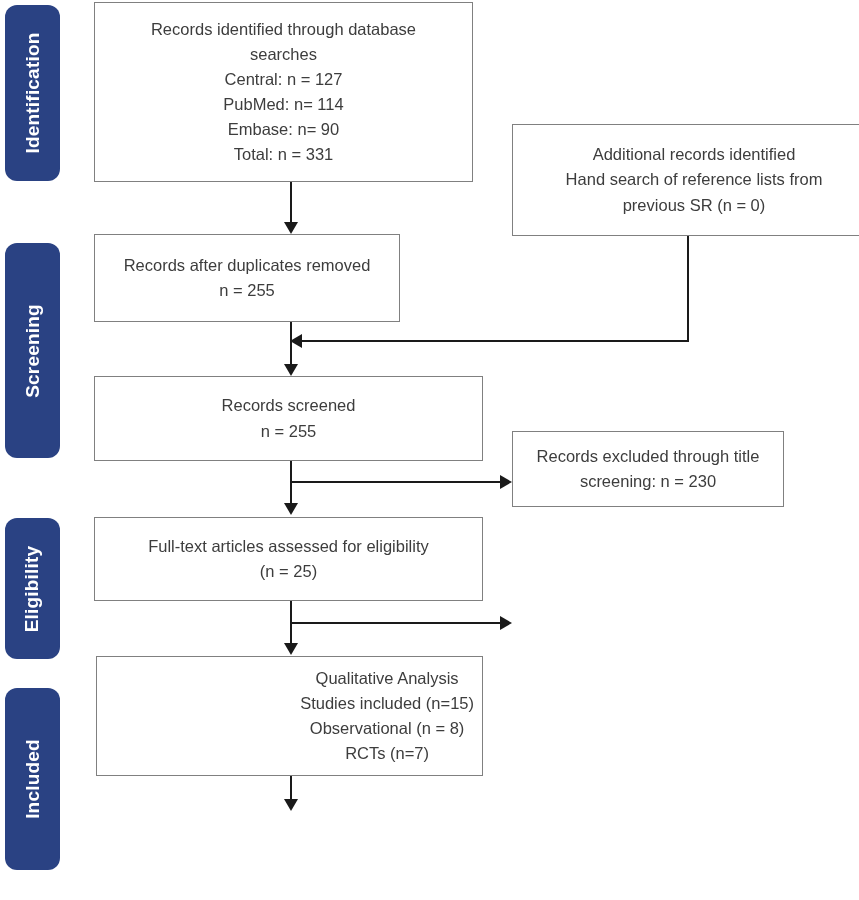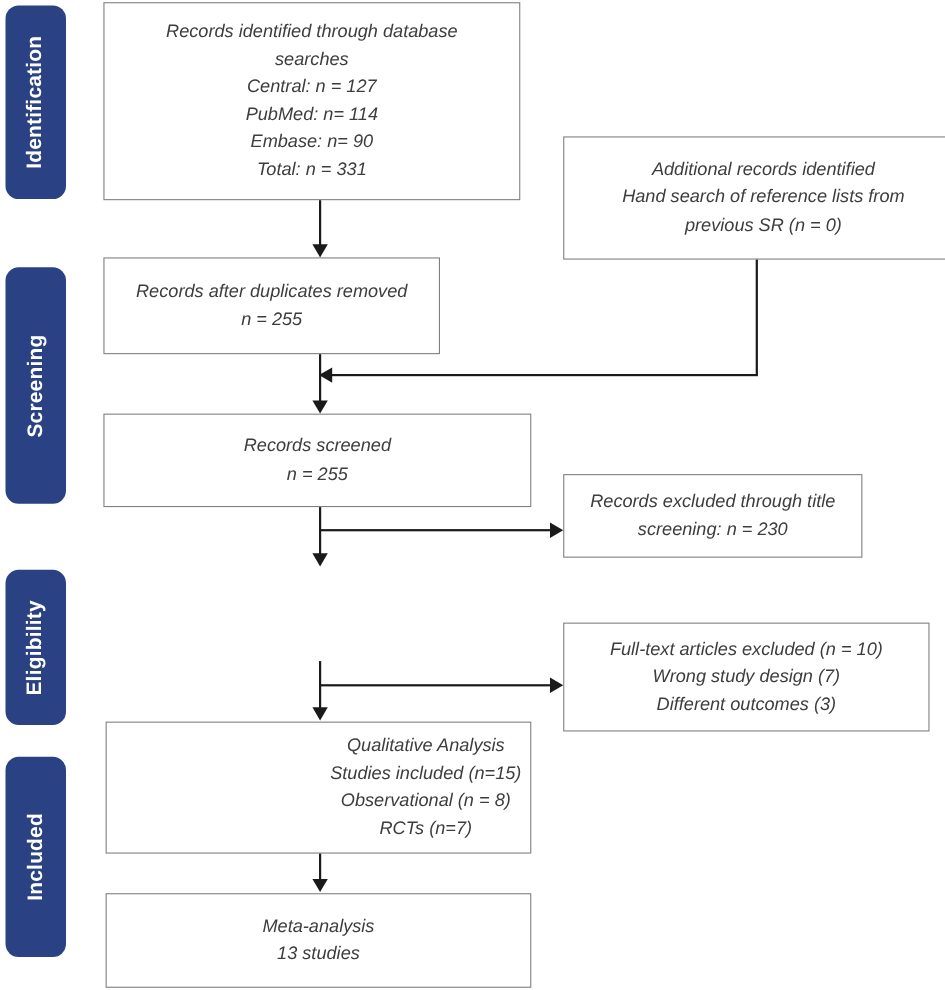--- a/index.html
+++ b/index.html
@@ -52,21 +52,20 @@
     justify-content: center;
     text-align: center;
     padding: 4px 8px;
   }
   .flow-box-text {
     font-size: 16.5px;
     line-height: 1.52;
     color: #3d3d3d;
     white-space: pre-line;
     font-family: "Liberation Sans", sans-serif;
-    font-style: italic;
   }
 
   
   .conn-v {
     position: absolute;
     width: 0;
     border-left: 2px solid #1a1a1a;
   }
   .conn-h {
     position: absolute;
@@ -142,38 +141,33 @@
   <div class="flow-box" style="left:94px; top:376px; width:389px; height:85px;">
     <span class="flow-box-text">Records screened
 n = 255</span>
   </div>
 
   <div class="flow-box" style="left:512px; top:431px; width:272px; height:76px;">
     <span class="flow-box-text">Records excluded through title
 screening: n = 230</span>
   </div>
 
+  <div class="flow-box" style="left:94px; top:517px; width:389px; height:84px;">
+    <span class="flow-box-text">Full-text articles assessed for eligibility
+(n = 25)</span>
+  </div>
 
-  <div class="flow-box" style="left:512px; top:566px; width:333px; height:99px;">
-    <span class="flow-box-text">Full-text articles excluded (n = 10)
-Wrong study design (7)
-Different outcomes (3)</span>
-  </div>
 
   <div class="flow-box" style="left:96px; top:656px; width:387px; height:120px;justify-content:flex-end;">
     <span class="flow-box-text">Qualitative Analysis
 Studies included (n=15)
 Observational (n = 8)
 RCTs (n=7)</span>
   </div>
 
-  <div class="flow-box" style="left:96px; top:812px; width:387px; height:86px;">
-    <span class="flow-box-text">Meta-analysis
-13 studies</span>
-  </div>
 
   <div class="conn-v" style="left:290px; top:182px; height:42px;"></div>
   <div class="arrow-down" style="left:284px; top:222px;"></div>
 
   <div class="conn-v" style="left:687px; top:236px; height:105px;"></div>
   <div class="conn-h" style="left:300px; top:340px; width:389px;"></div>
   <div class="arrow-left" style="left:290px; top:334px;"></div>
 
   <div class="conn-v" style="left:290px; top:322px; height:44px;"></div>
   <div class="arrow-down" style="left:284px; top:364px;"></div>

